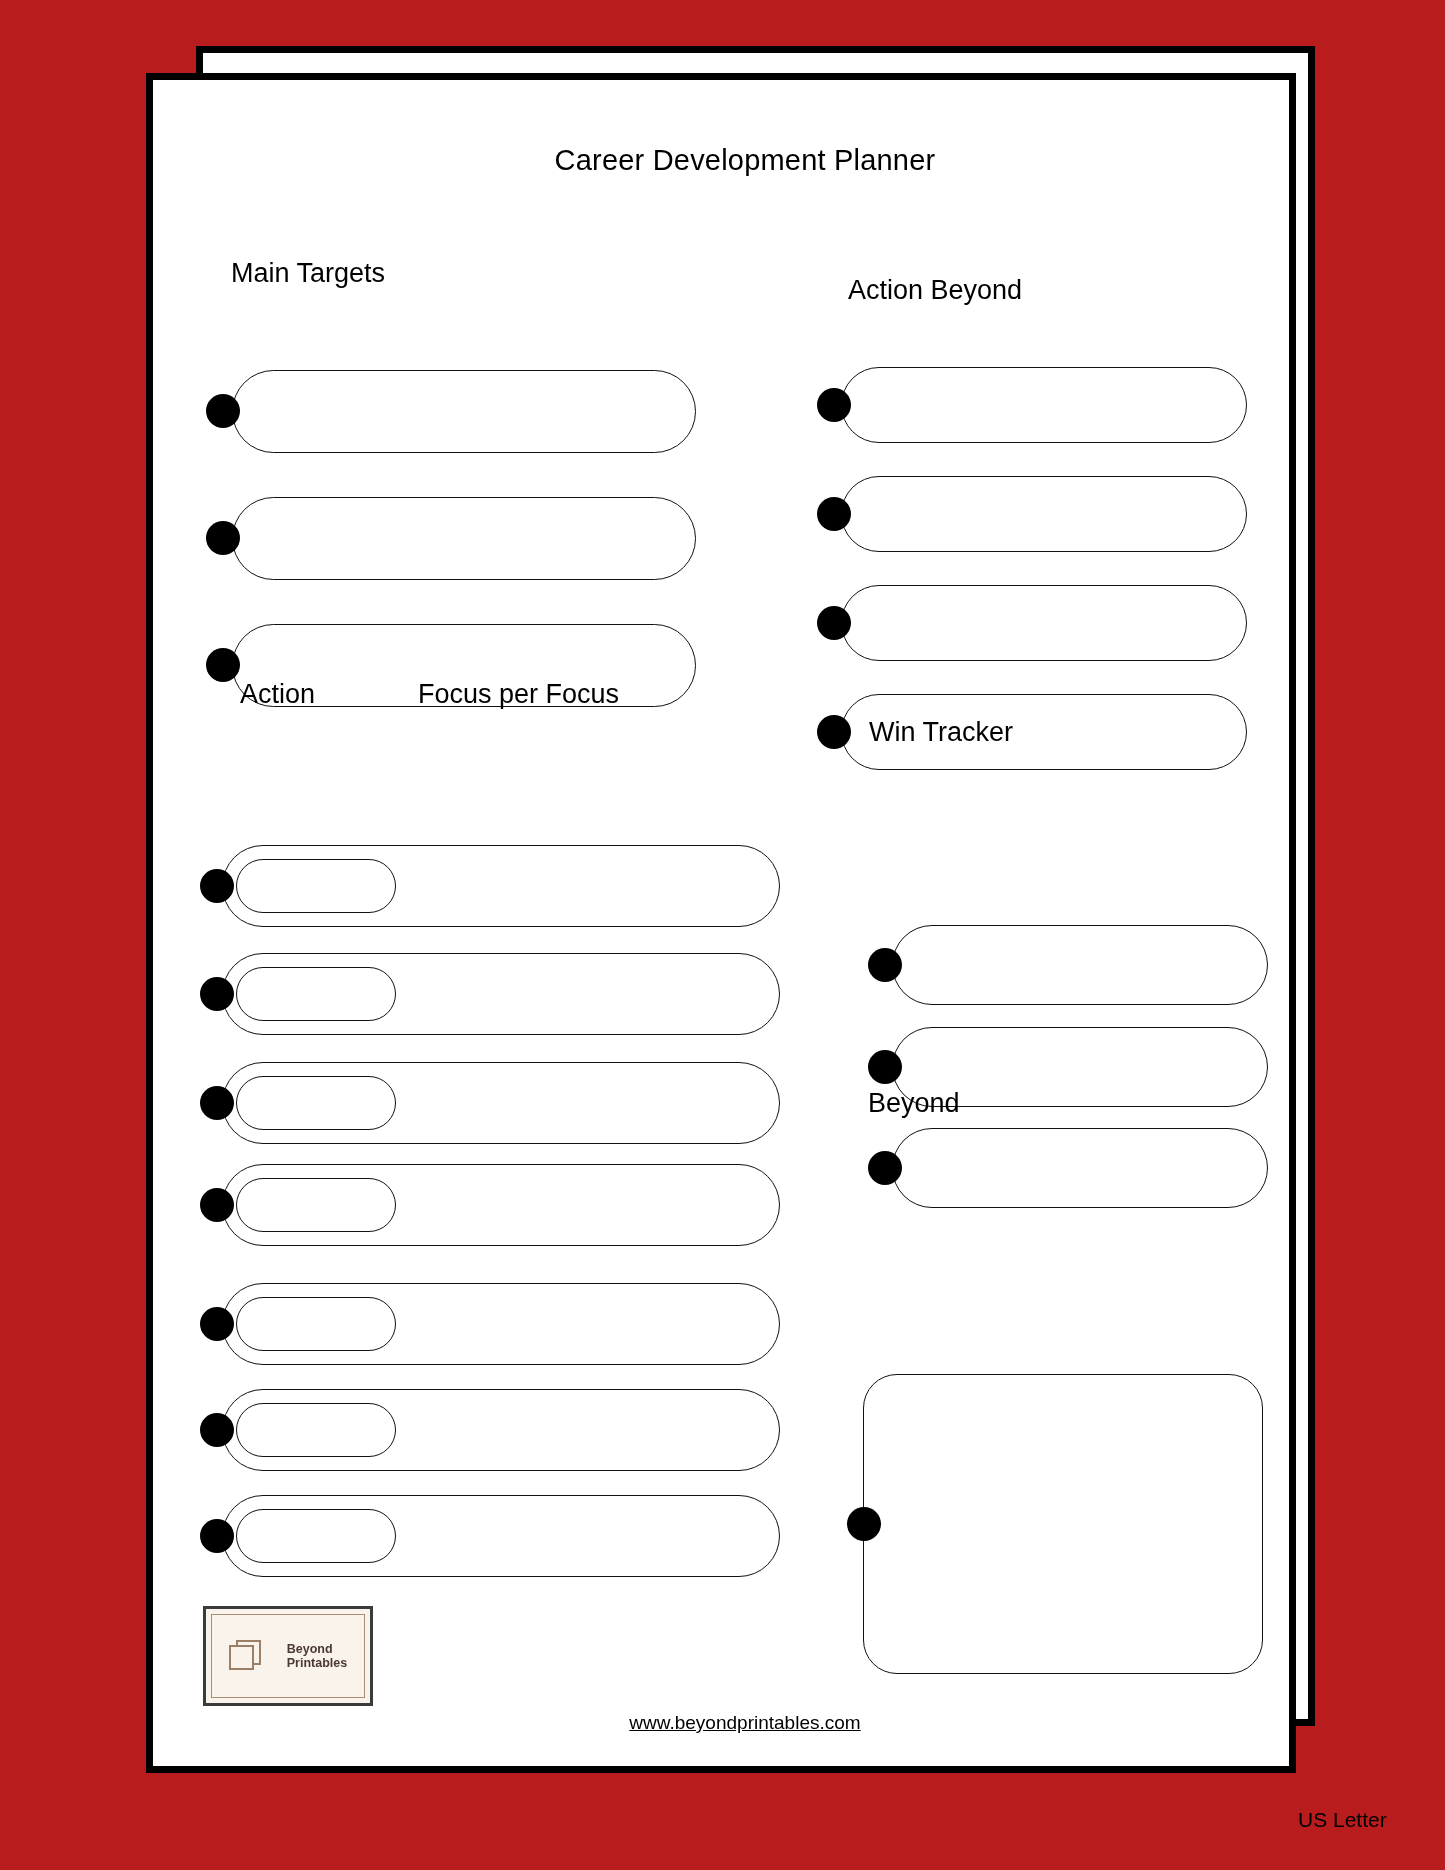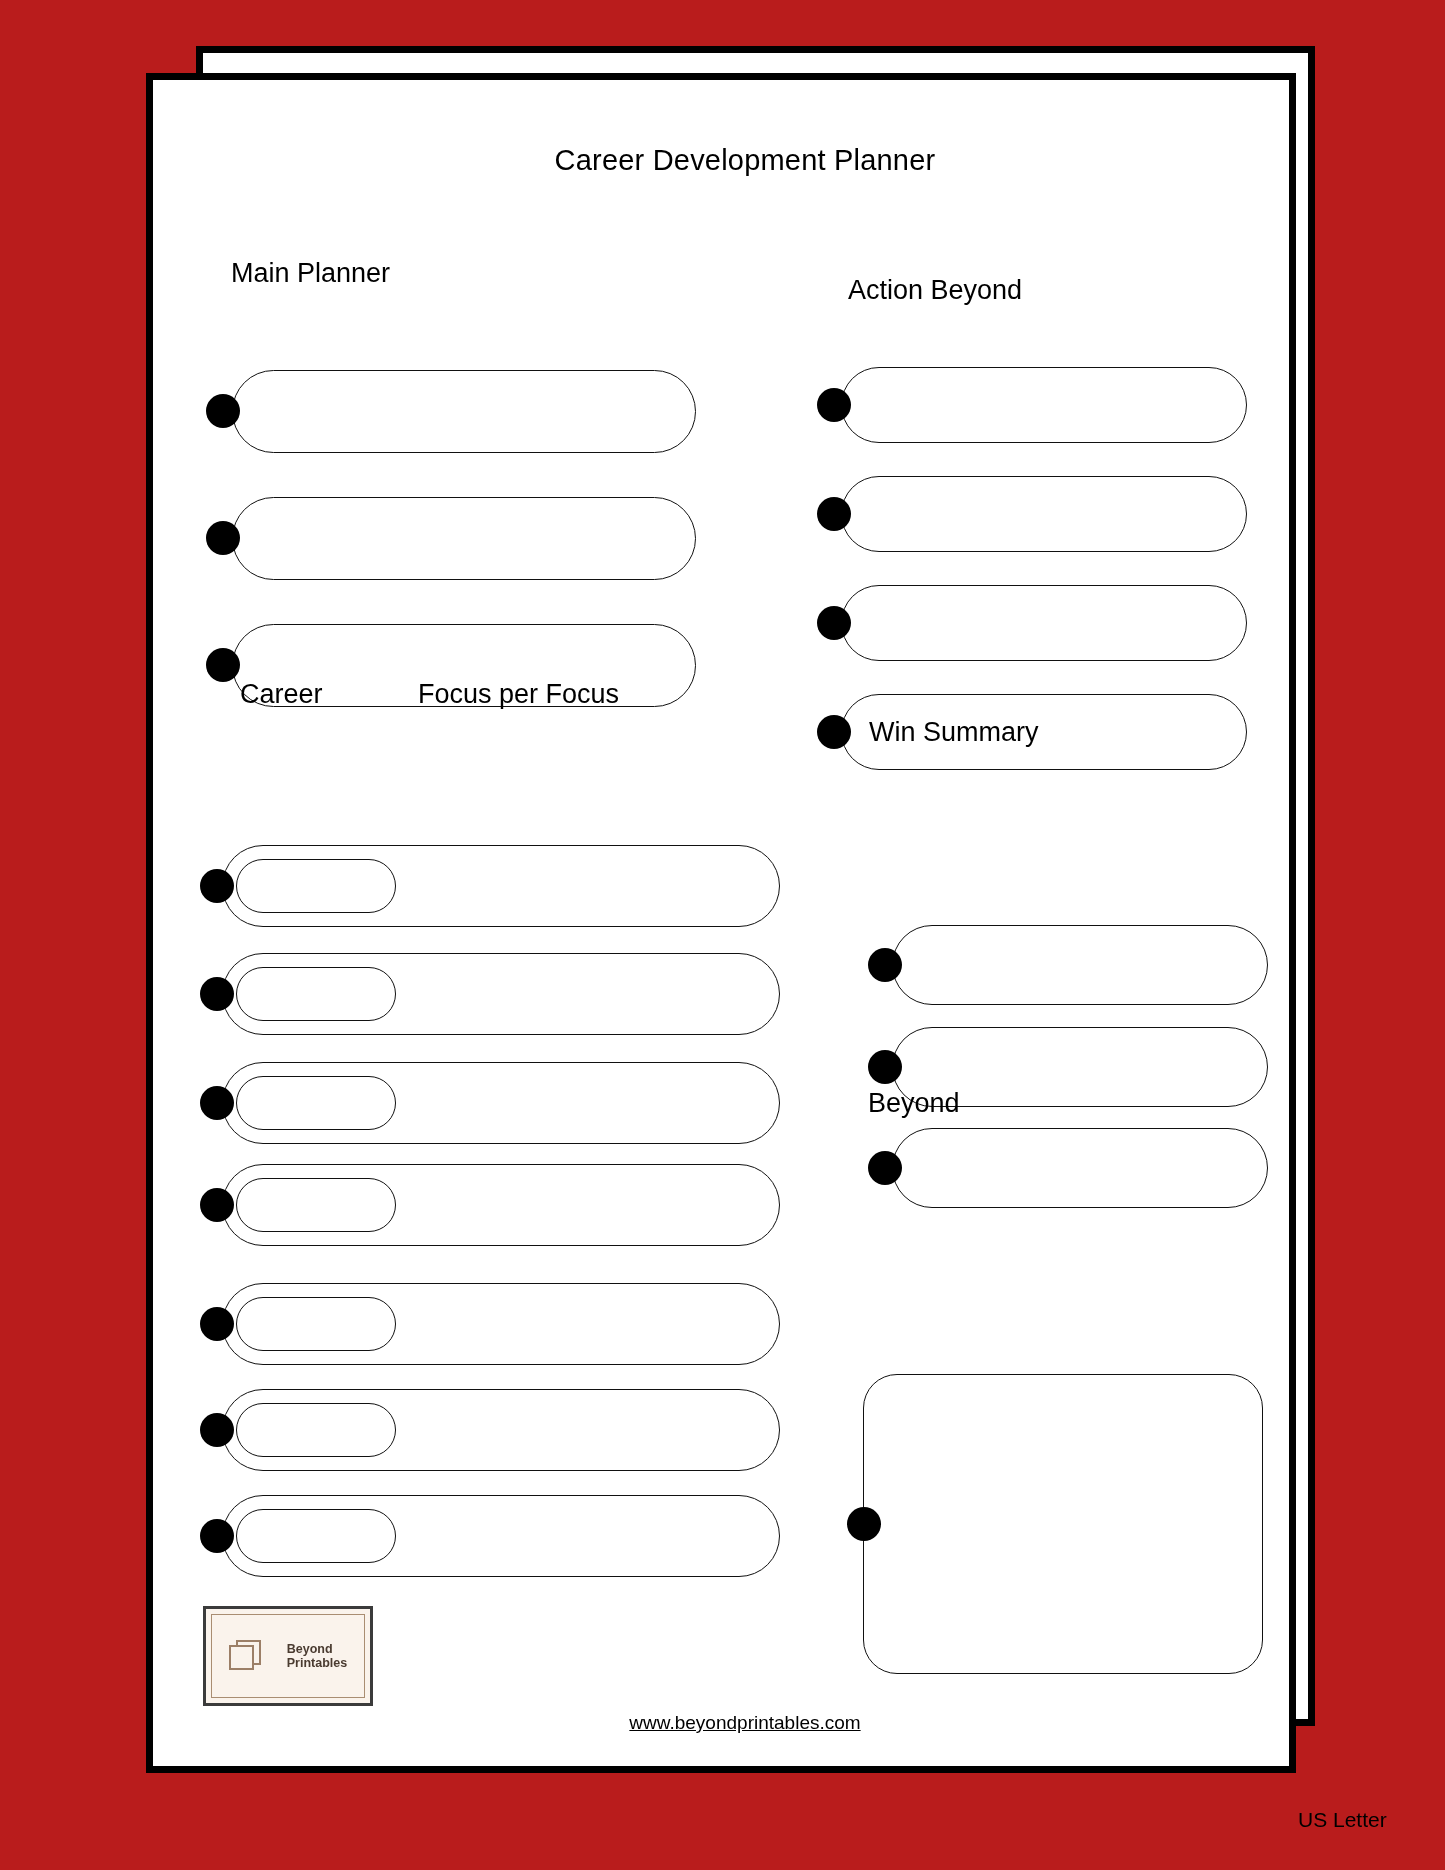--- a/index.html
+++ b/index.html
@@ -173,21 +173,21 @@
 </head>
 <body>
 
 <div id="root">
 
   <div class="sheet-back"></div>
   <div class="sheet-front"></div>
 
   <div class="doc-title">Career Development Planner</div>
 
-  <div class="sec-title" id="t-main">Main Planner</div>
+  <div class="sec-title" id="t-main">Main Targets</div>
 
   <div class="row-wrap" style="left:206px; top:370px; width:490px; height:83px;">
     <div class="pill" style="left:26px; top:0; width:464px; height:83px;"></div>
     <div class="dot" style="left:0px; top:24px;"></div>
   </div>
   <div class="row-wrap" style="left:206px; top:497px; width:490px; height:83px;">
     <div class="pill" style="left:26px; top:0; width:464px; height:83px;"></div>
     <div class="dot" style="left:0px; top:24px;"></div>
   </div>
   <div class="row-wrap" style="left:206px; top:624px; width:490px; height:83px;">
@@ -207,21 +207,21 @@
   </div>
   <div class="row-wrap" style="left:817px; top:585px; width:430px; height:76px;">
     <div class="pill" style="left:24px; top:0; width:406px; height:76px;"></div>
     <div class="dot" style="left:0px; top:21px;"></div>
   </div>
   <div class="row-wrap" style="left:817px; top:694px; width:430px; height:76px;">
     <div class="pill" style="left:24px; top:0; width:406px; height:76px;"></div>
     <div class="dot" style="left:0px; top:21px;"></div>
   </div>
 
-  <div class="sec-title" id="t-lanes">Career</div>
+  <div class="sec-title" id="t-lanes">Action</div>
   <div class="sec-title" id="t-focus">Focus per Focus</div>
 
   <div class="row-wrap" style="left:200px; top:845px; width:580px; height:82px;">
     <div class="pill" style="left:22px; top:0; width:558px; height:82px;"></div>
     <div class="inner-pill"></div>
     <div class="dot" style="left:0px; top:24px;"></div>
   </div>
   <div class="row-wrap" style="left:200px; top:953px; width:580px; height:82px;">
     <div class="pill" style="left:22px; top:0; width:558px; height:82px;"></div>
     <div class="inner-pill"></div>
@@ -246,21 +246,21 @@
     <div class="pill" style="left:22px; top:0; width:558px; height:82px;"></div>
     <div class="inner-pill"></div>
     <div class="dot" style="left:0px; top:24px;"></div>
   </div>
   <div class="row-wrap" style="left:200px; top:1495px; width:580px; height:82px;">
     <div class="pill" style="left:22px; top:0; width:558px; height:82px;"></div>
     <div class="inner-pill"></div>
     <div class="dot" style="left:0px; top:24px;"></div>
   </div>
 
-  <div class="sec-title" id="t-win">Win Summary</div>
+  <div class="sec-title" id="t-win">Win Tracker</div>
 
   <div class="row-wrap" style="left:868px; top:925px; width:400px; height:80px;">
     <div class="pill" style="left:24px; top:0; width:376px; height:80px;"></div>
     <div class="dot" style="left:0px; top:23px;"></div>
   </div>
   <div class="row-wrap" style="left:868px; top:1027px; width:400px; height:80px;">
     <div class="pill" style="left:24px; top:0; width:376px; height:80px;"></div>
     <div class="dot" style="left:0px; top:23px;"></div>
   </div>
   <div class="row-wrap" style="left:868px; top:1128px; width:400px; height:80px;">

